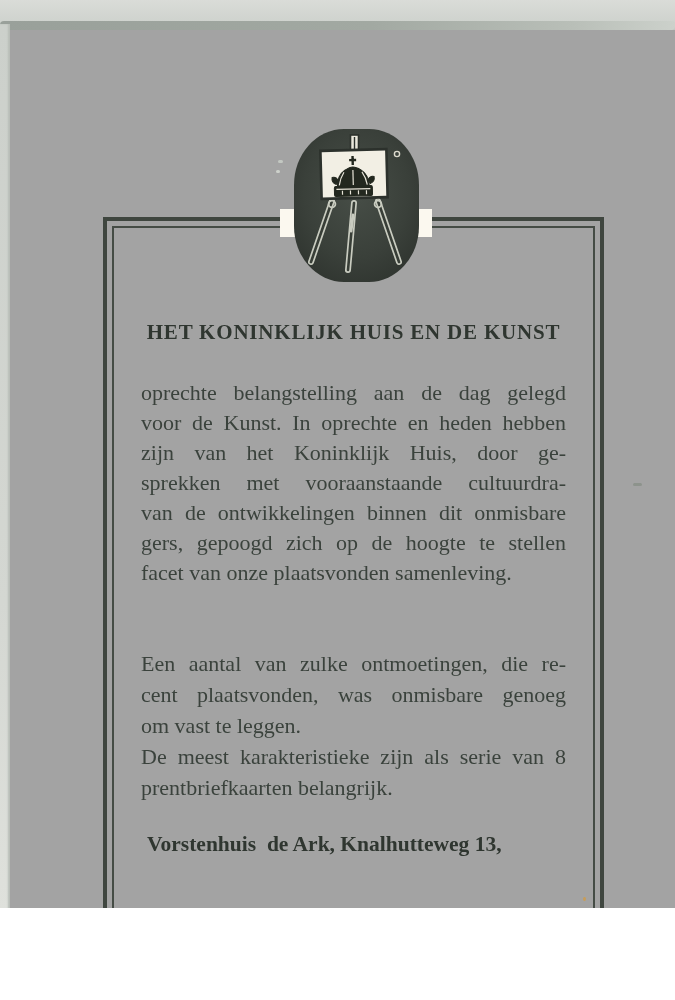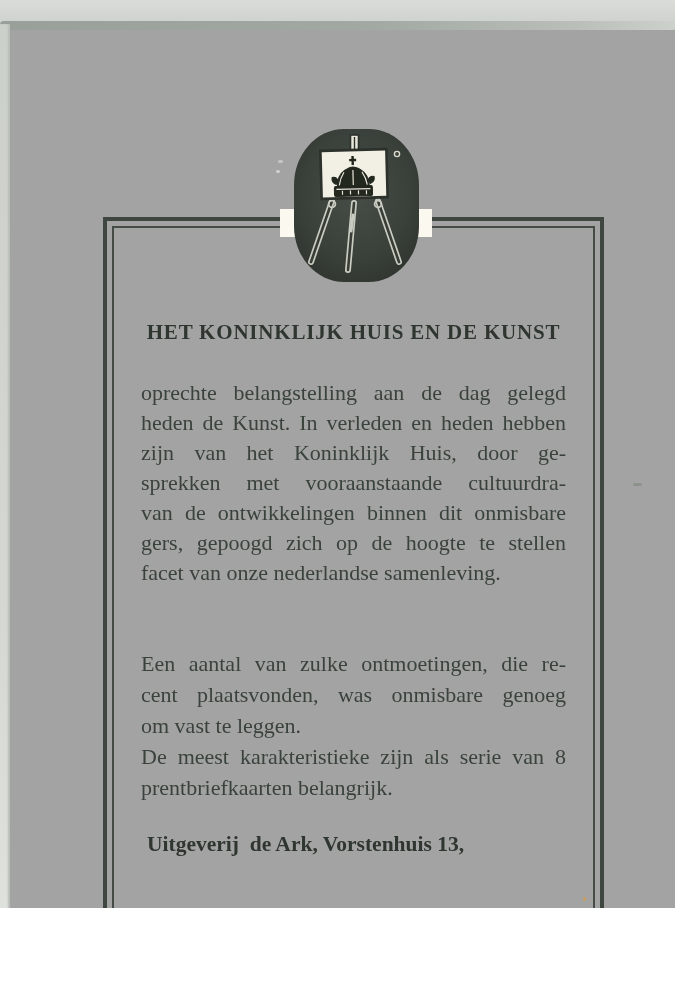--- a/index.html
+++ b/index.html
@@ -147,38 +147,38 @@
         <path d="M44 62 H78"></path>
         <path d="M50 63.5 v4 M58 63.5 v4 M66 63.5 v4 M74 63.5 v4"></path>
       </g>
     </g>
   </svg>
 
   <div class="title">HET KONINKLIJK HUIS EN DE KUNST</div>
 
   <div class="para para1">
     <div class="ln just">oprechte belangstelling aan de dag gelegd</div>
-    <div class="ln just">heden de Kunst. In verleden en heden hebben</div>
+    <div class="ln just">voor de Kunst. In oprechte en heden hebben</div>
     <div class="ln just">zijn van het Koninklijk Huis, door ge-</div>
     <div class="ln just">sprekken met vooraanstaande cultuurdra-</div>
     <div class="ln just">van de ontwikkelingen binnen dit onmisbare</div>
     <div class="ln just">gers, gepoogd zich op de hoogte te stellen</div>
-    <div class="ln">facet van onze nederlandse samenleving.</div>
+    <div class="ln">facet van onze plaatsvonden samenleving.</div>
   </div>
 
   <div class="para para2">
     <div class="ln just">Een aantal van zulke ontmoetingen, die re-</div>
     <div class="ln just">cent plaatsvonden, was onmisbare genoeg</div>
     <div class="ln">om vast te leggen.</div>
     <div class="ln just">De meest karakteristieke zijn als serie van 8</div>
     <div class="ln">prentbriefkaarten belangrijk.</div>
   </div>
 
   <div class="footer">
-    <div class="ln f1">Uitgeverij  de Ark, Vorstenhuis 13,</div>
+    <div class="ln f1">Vorstenhuis  de Ark, Knalhutteweg 13,</div>
     <div class="ln f2">7541 PA  Enschede.</div>
   </div>
 
   <div class="speck s1"></div>
   <div class="speck s2"></div>
   <div class="speck s3"></div>
   <div class="speck s4"></div>
   <div class="speck s5"></div>
   <div class="speck s6"></div>
   <div class="speck s7"></div>

